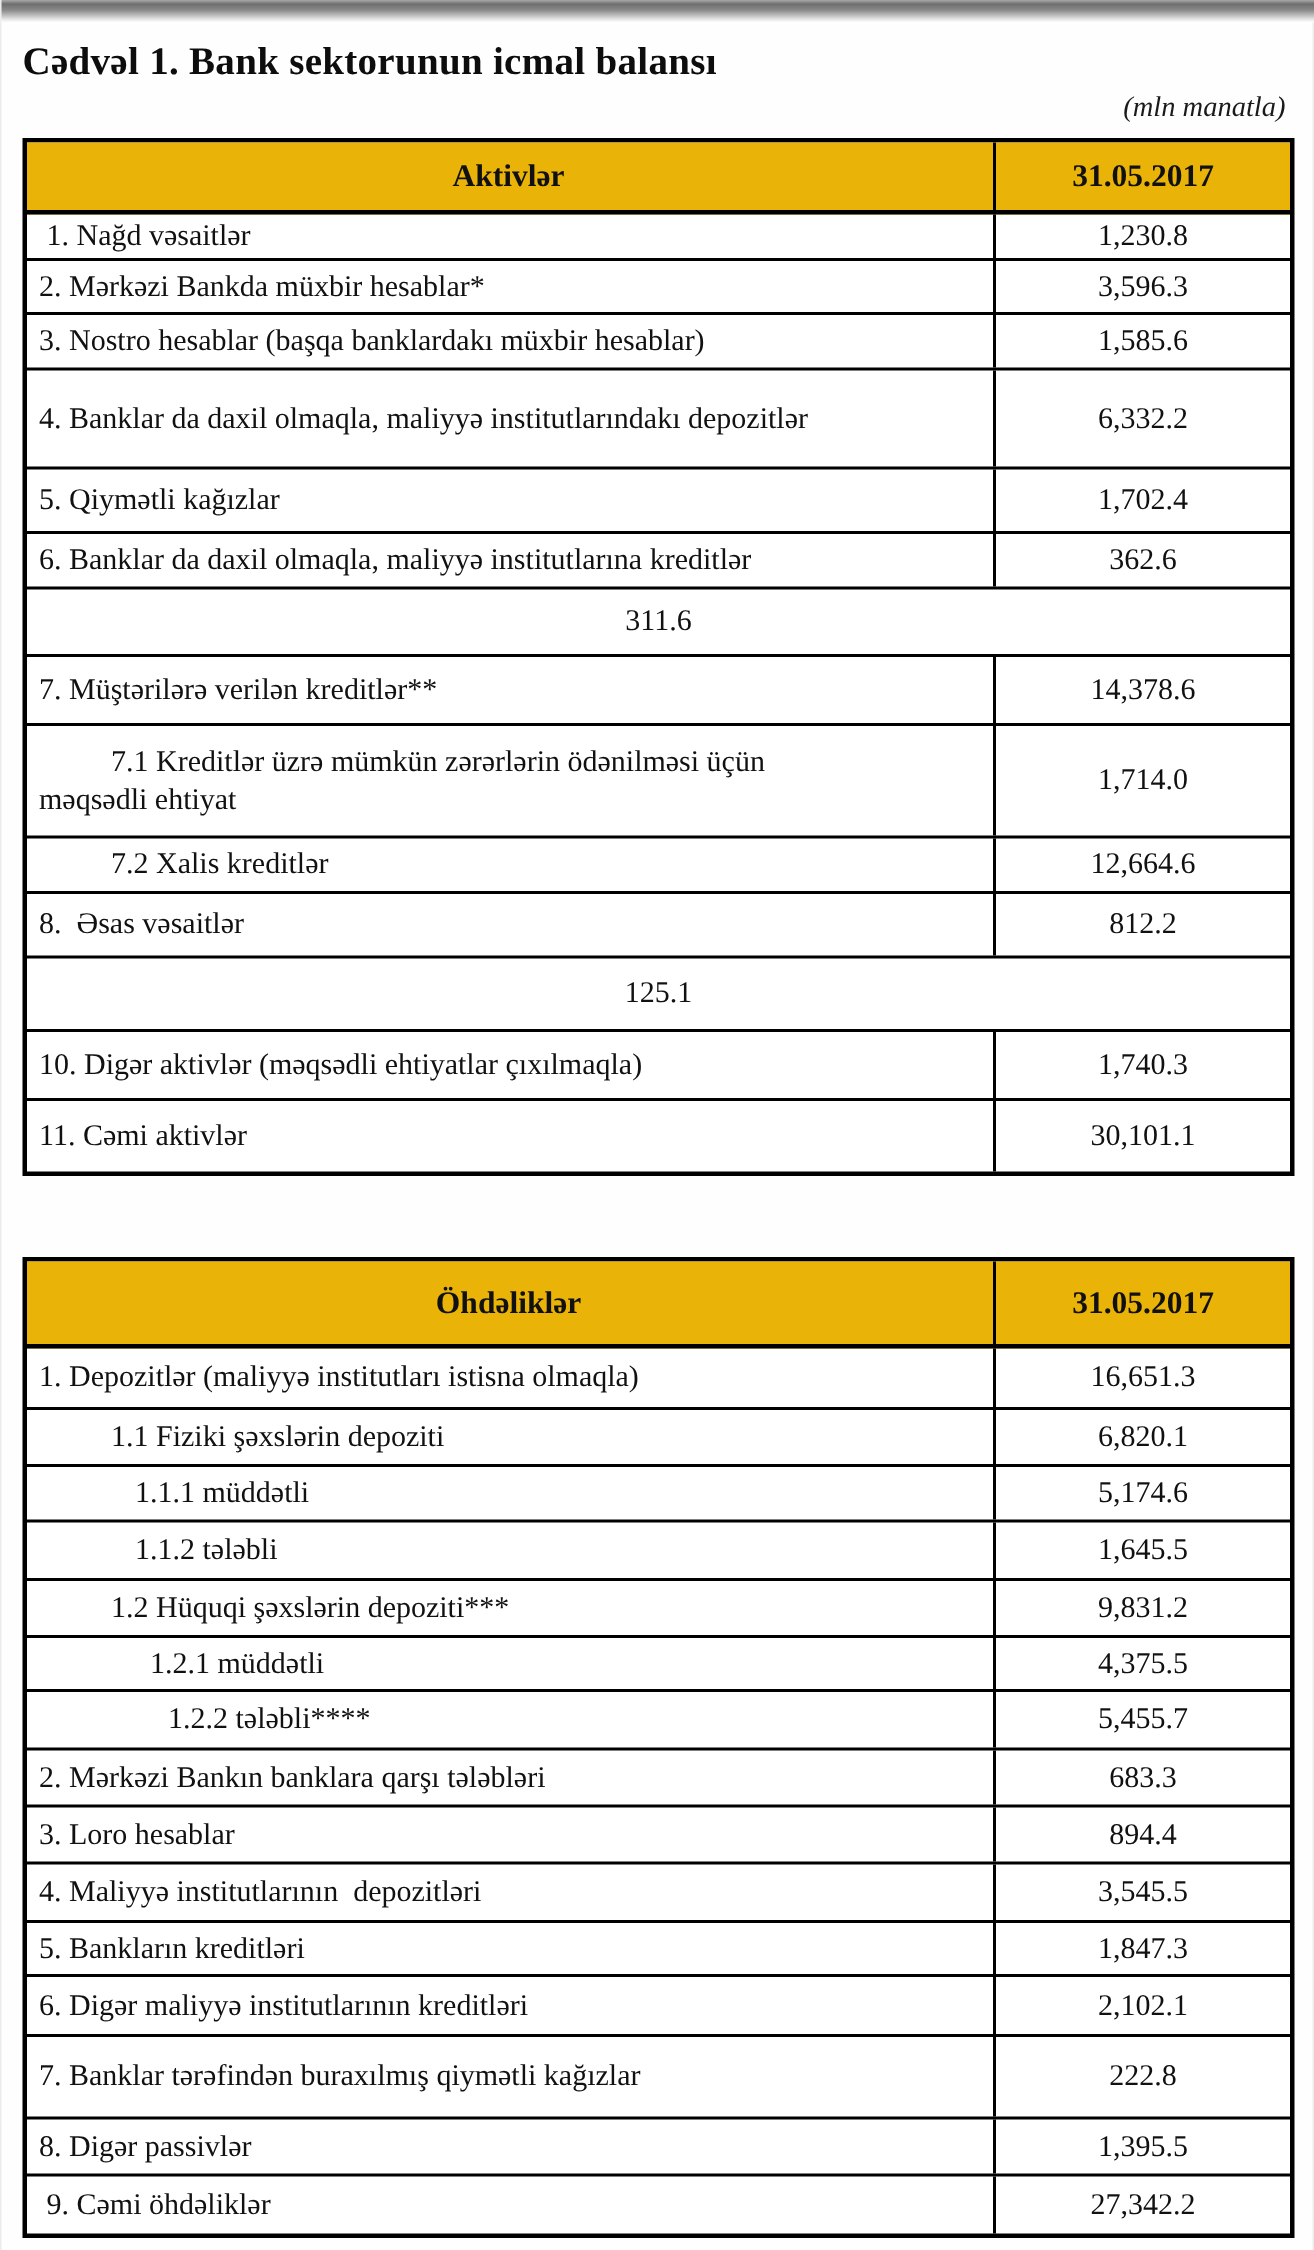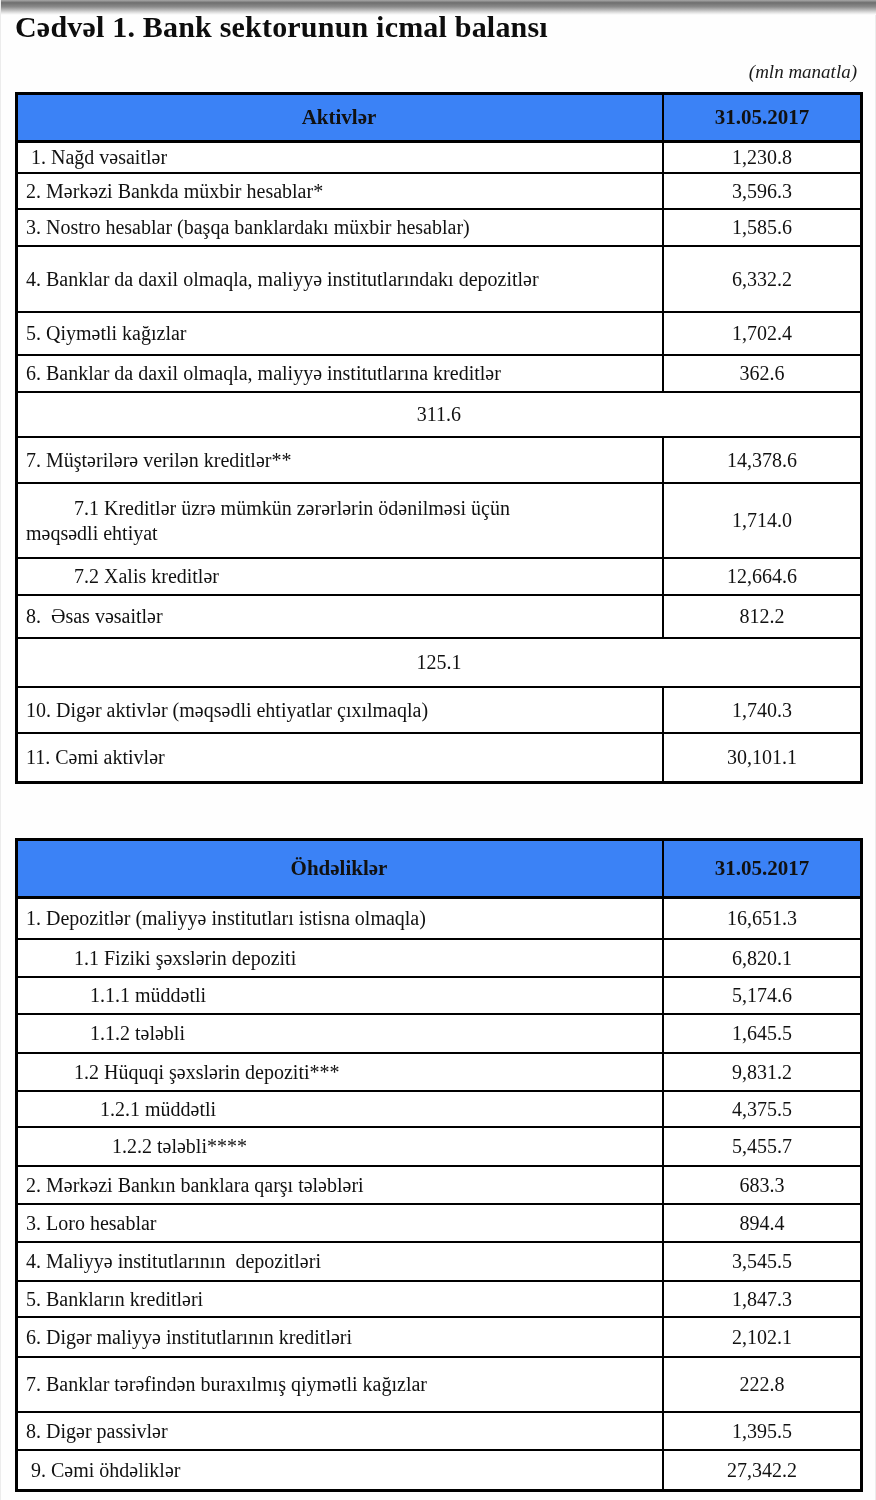--- a/index.html
+++ b/index.html
@@ -19,22 +19,22 @@
     border-right: 1px solid #ececec;
   }
   .top-bar {
     position: absolute; top: 0; left: 0;
     width: 876px; height: 15px;
     background: linear-gradient(to bottom,
       #a8a8a8 0%, #6f6f6f 18%, #8a8a8a 45%,
       #bdbdbd 68%, #e6e6e6 86%, #ffffff 100%);
   }
   .doc-title {
-    position: absolute; top: 10px; left: 14px;
-    font-size: 30px; font-weight: bold;
+    position: absolute; top: 26px; left: 14px;
+    font-size: 26px; font-weight: bold;
     letter-spacing: 0.2px;
     color: #0d0d0d;
     margin: 0;
   }
   .unit-note {
     position: absolute; top: 61px; right: 18px;
     font-size: 19px; font-style: italic;
     color: #1a1a1a;
   }
   .tbl {
@@ -42,21 +42,21 @@
     width: 848px;
     box-sizing: border-box;
     border: 3px solid #000000;
     background: #ffffff;
     font-size: 20px;
   }
   .tbl-assets { top: 92px; }
   .tbl-liabilities { top: 838px; }
   .thead {
     display: flex;
-    background: #3b82f6;
+    background: #eab308;
     border-bottom: 3px solid #000000;
     box-sizing: border-box;
     font-weight: bold;
     font-size: 21px;
   }
   .thead .c1, .thead .c2 {
     display: flex; align-items: center; justify-content: center;
   }
   .row {
     display: flex;

